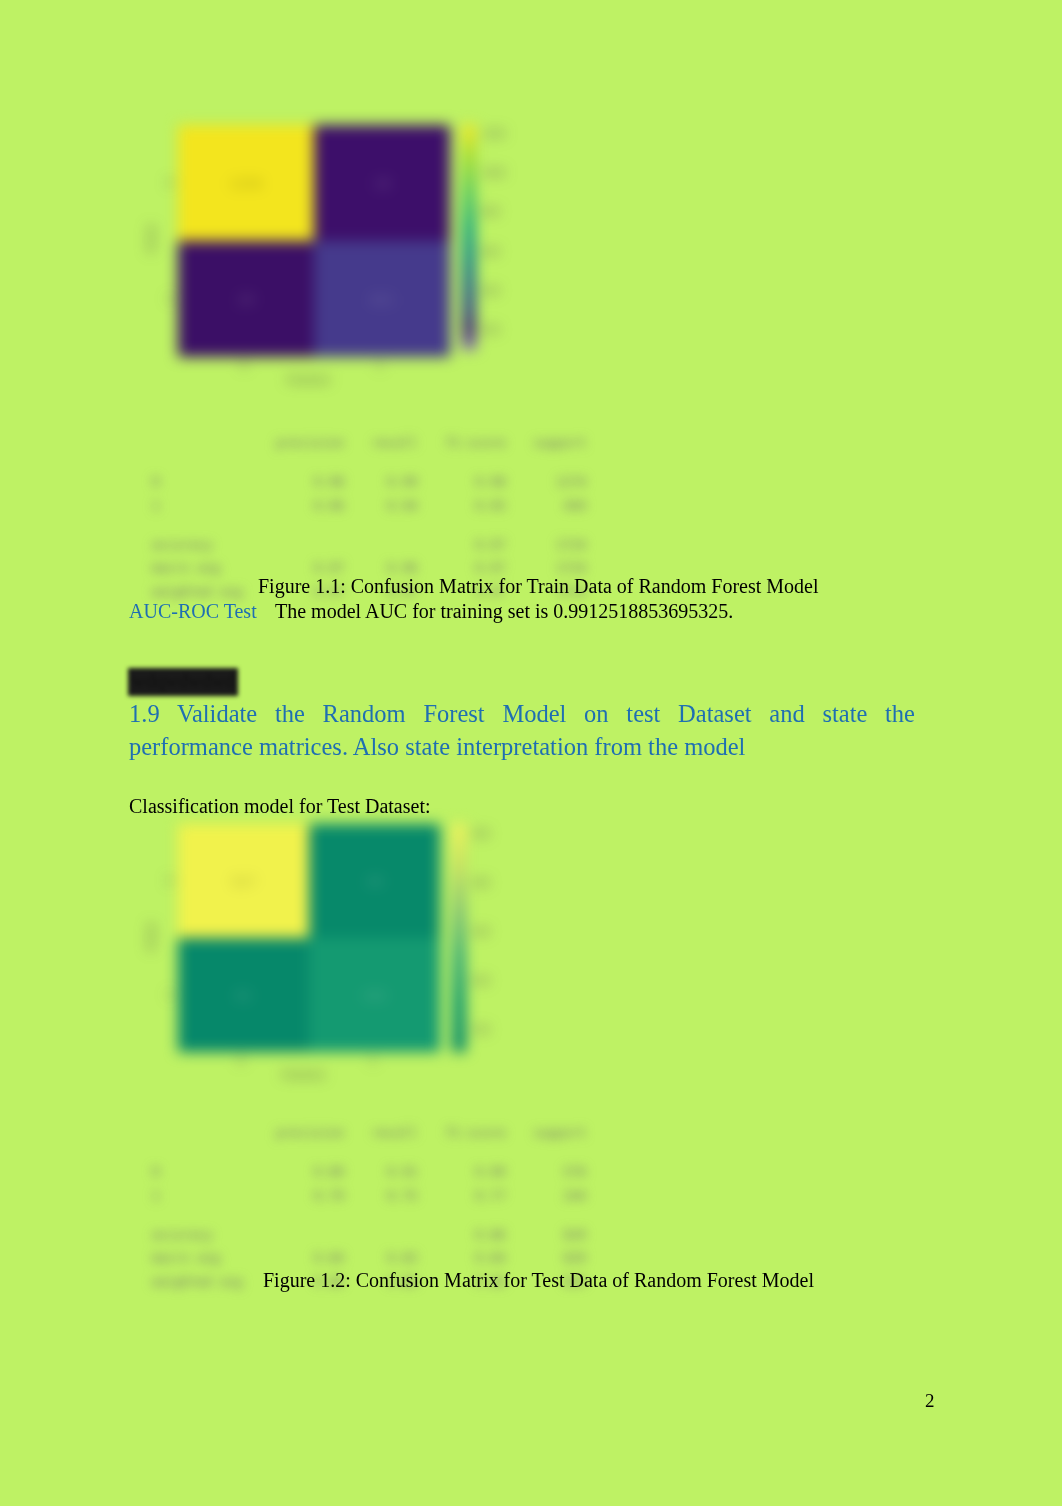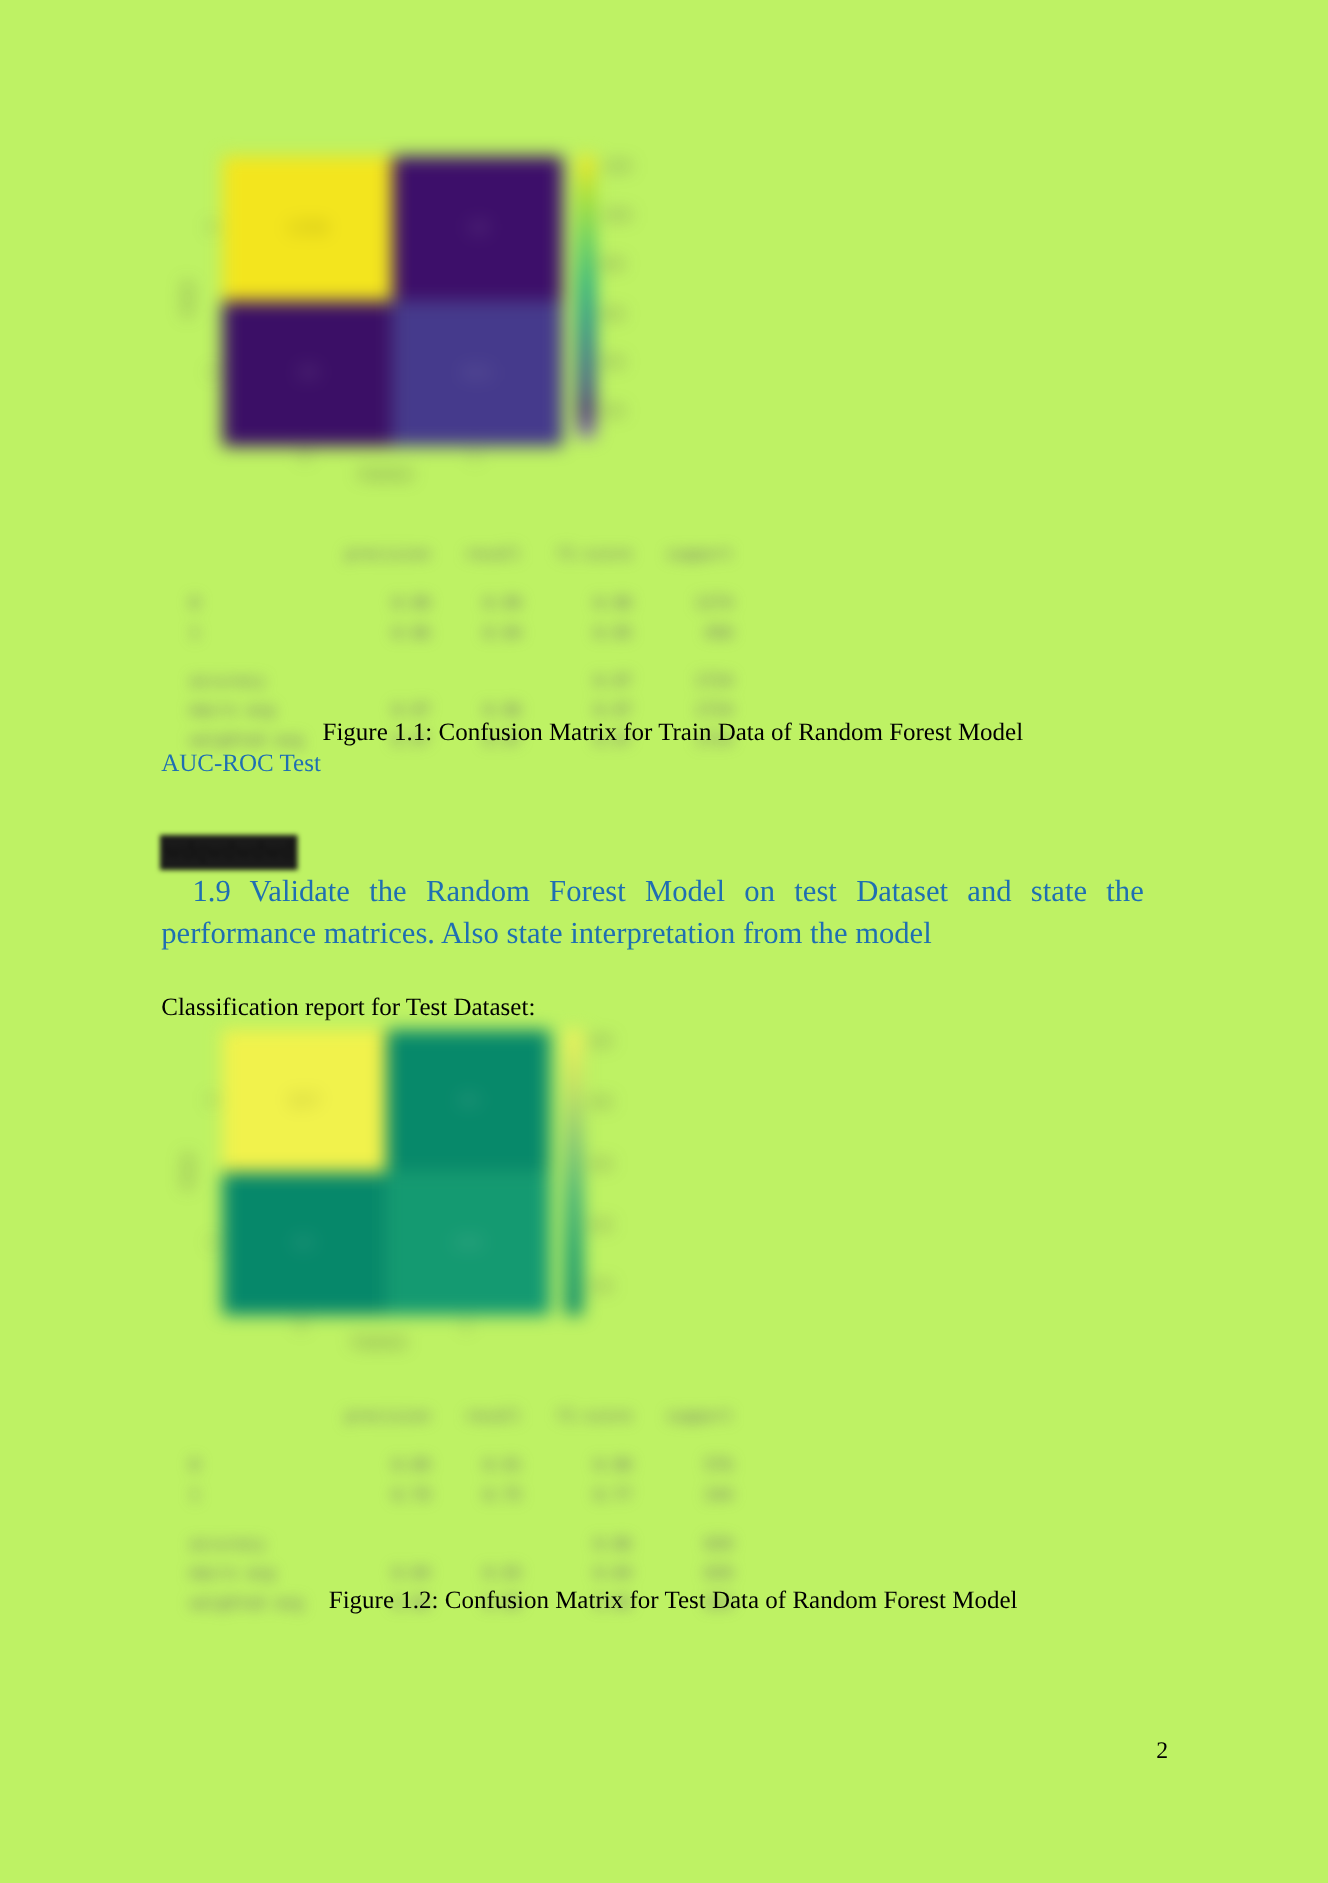--- a/index.html
+++ b/index.html
@@ -148,21 +148,20 @@
     color: #1f6fb2;
     font-size: 24.5px;
     line-height: 1.33;
     text-align: justify;
     text-align-last: left;
   }
   .heading .ln1 {
     display: block;
     text-align: justify;
     text-align-last: justify;
-    margin-left: 25px;
   }
   .heading .ln2 { display: block; }
 
   .body-text {
     position: absolute;
     font-size: 20px;
     line-height: 1.3;
     color: #000;
     white-space: nowrap;
   }
@@ -267,30 +266,31 @@
           <td>1724</td>
         </tr>
       </tbody>
     </table>
   </div>
 
   <div class="caption" style="left:258px; top:574px;">Figure 1.1: Confusion Matrix for Train Data of Random Forest Model</div>
 
   <div class="auc-line" style="left:129px; top:598px; width:780px; height:26px;">
     <span class="auc-label">AUC-ROC Test</span>
+    <span class="auc-text">The model AUC for training set is 0.9912518853695325.</span>
   </div>
 
   <div class="highlight-line" style="left:128px; top:668px;">wdqwdwdwd</div>
 
   <div class="heading" style="left:129px; top:698px; width:786px;">
     <span class="ln1">1.9 Validate the Random Forest Model on test Dataset and state the</span>
     <span class="ln2">performance matrices. Also state interpretation from the model</span>
   </div>
 
-  <div class="body-text" style="left:129px; top:793px;">Classification report for Test Dataset:</div>
+  <div class="body-text" style="left:129px; top:793px;">Classification model for Test Dataset:</div>
 
   <div class="figure-block" style="left:150px; top:812px; width:400px; height:272px;">
     <div class="cm-wrap" style="width:400px; height:272px;">
 
       <div class="cm-grid" style="left:28px; top:12px; width:262px; height:228px;">
         <div class="cm-cell" style="background:#f1f24c;">
           <span class="cellval">527</span>
         </div>
         <div class="cm-cell" style="background:#07896a;">
           <span class="cellval" style="color:#d8d8d8;">49</span>

